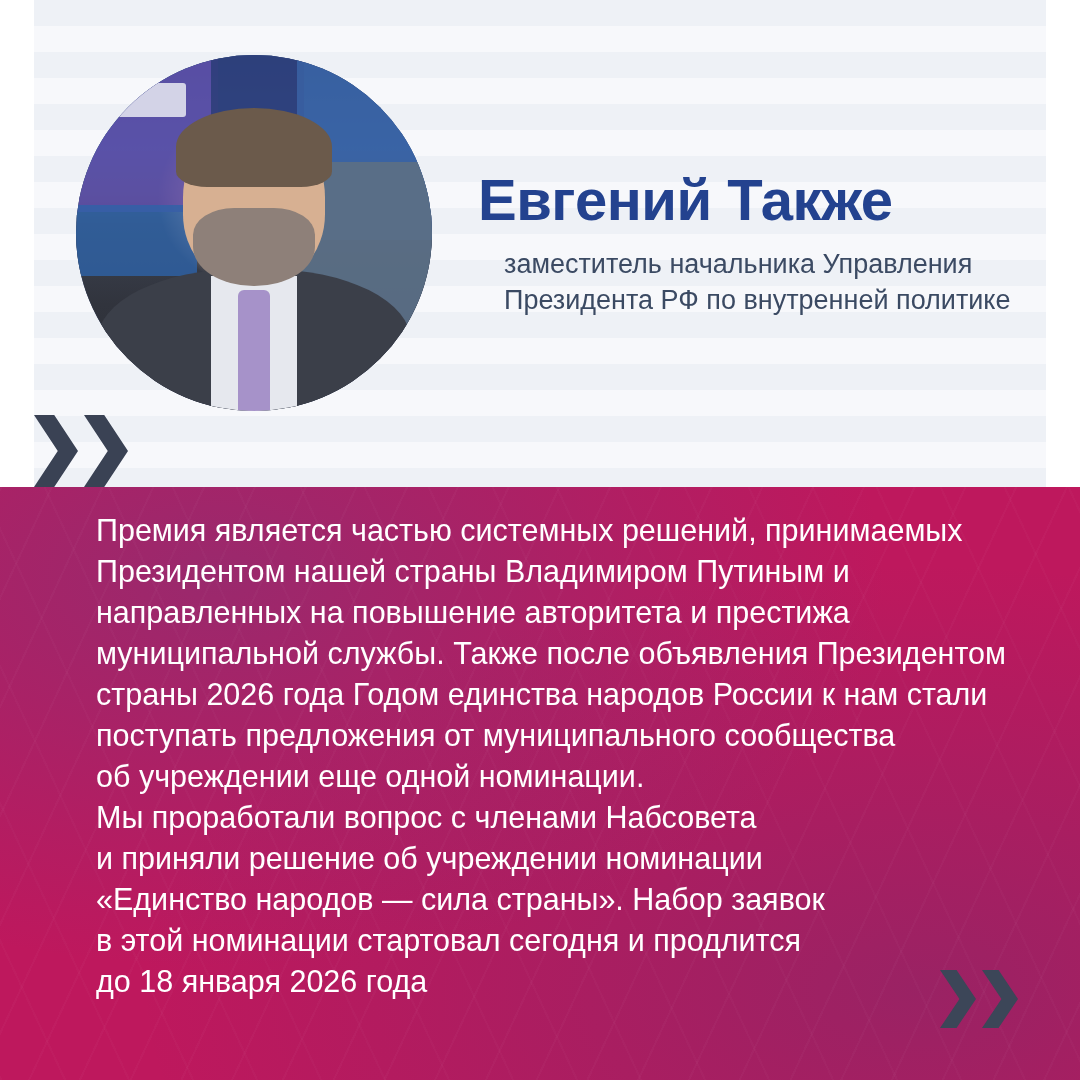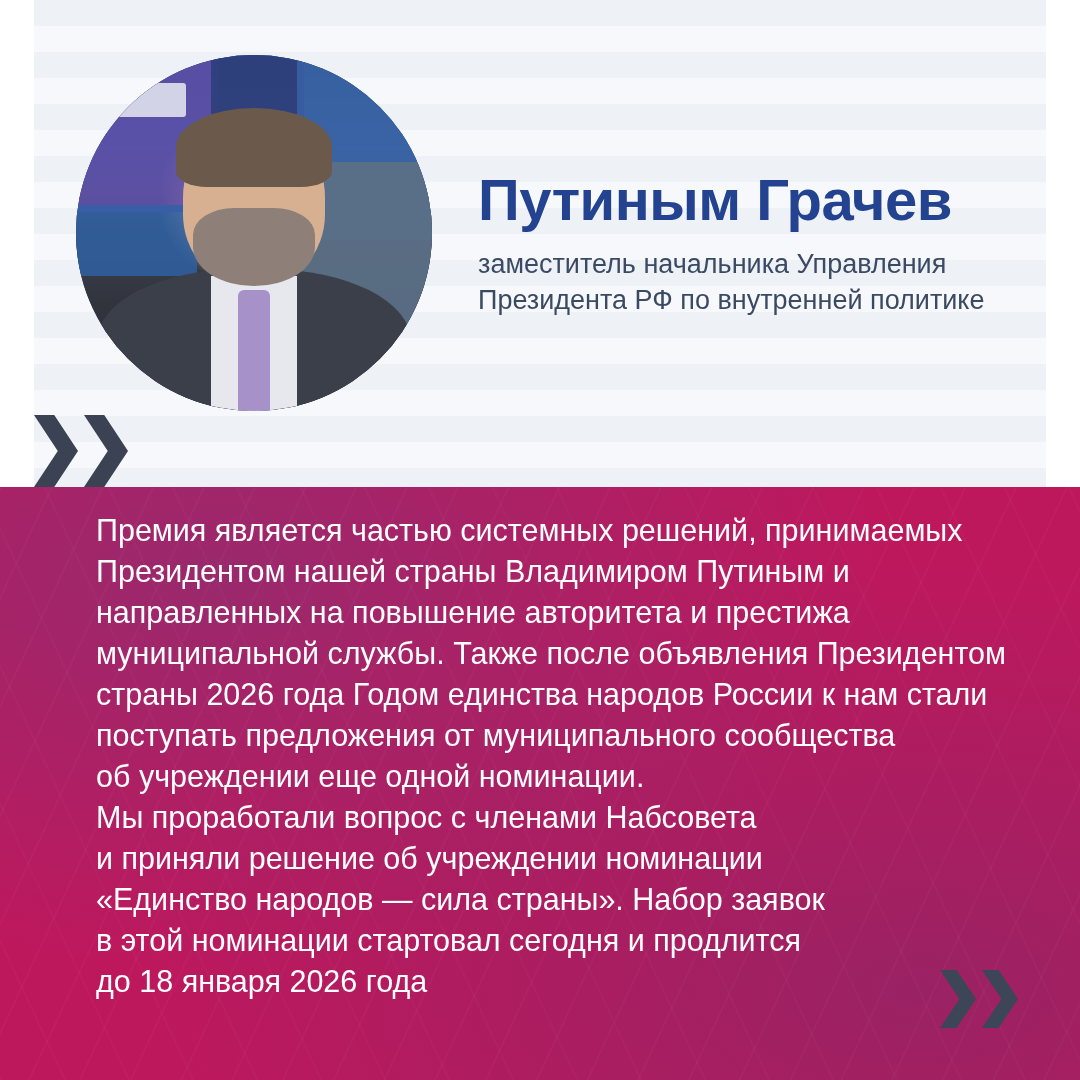--- a/index.html
+++ b/index.html
@@ -145,21 +145,21 @@
     top: 170px;
     font-size: 58px;
     font-weight: bold;
     color: #23428f;
     letter-spacing: -0.5px;
     line-height: 1.05;
     white-space: nowrap;
   }
   .person-title {
     position: absolute;
-    left: 478px;
+    left: 504px;
     top: 246px;
     width: 570px;
     font-size: 27px;
     color: #3b4a63;
     line-height: 1.35;
   }
 
   
   .chevrons-top {
     position: absolute;
@@ -240,21 +240,21 @@
         <div class="chair"></div>
         <div class="suit"></div>
         <div class="shirt"></div>
         <div class="tie"></div>
         <div class="head"></div>
         <div class="hair"></div>
         <div class="beard"></div>
       </div>
     </div>
 
-    <div class="person-name">Путиным Грачев</div>
+    <div class="person-name">Евгений Также</div>
     <div class="person-title">заместитель начальника Управления Президента РФ по внутренней политике</div>
 
     <div class="chevrons-top">
       <span class="chev c1"></span>
       <span class="chev c1"></span>
     </div>
   </div>
 
   <div class="bottom">
     <div class="bottom-pattern"></div>

